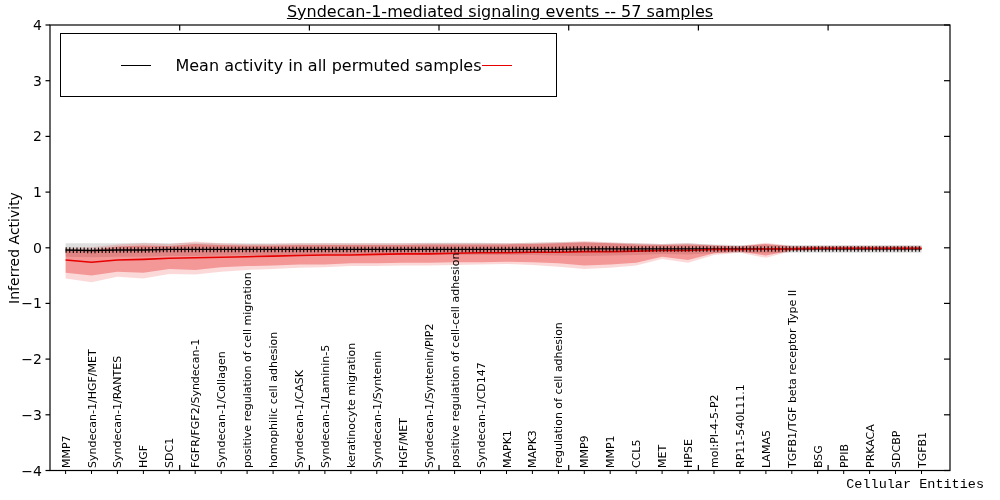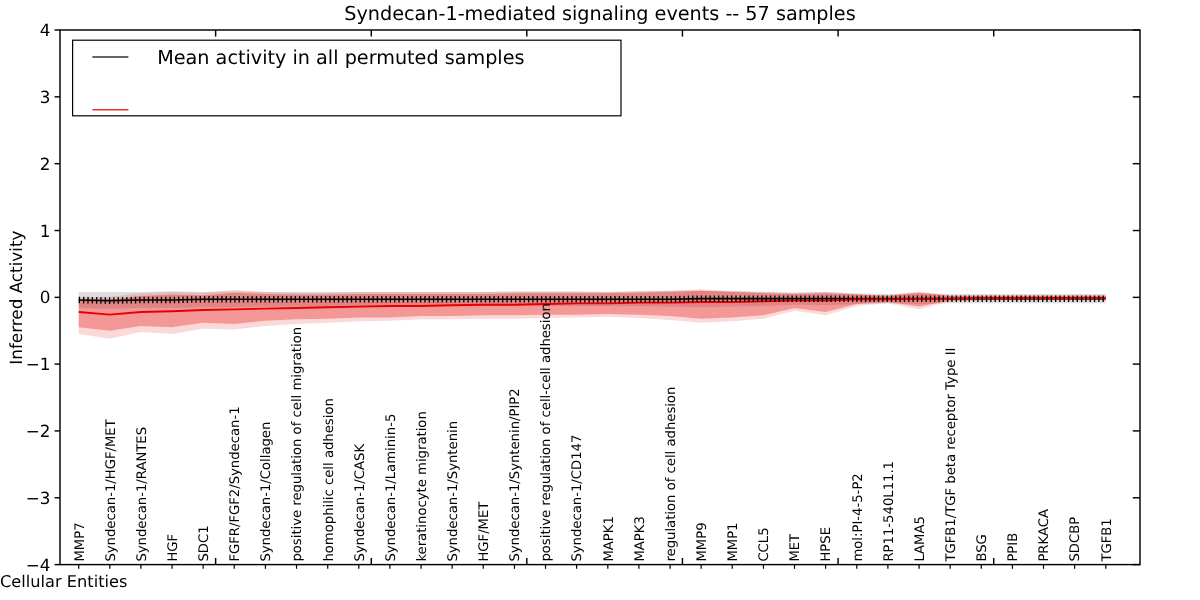--- a/index.html
+++ b/index.html
@@ -4,35 +4,36 @@
 <style>
   html,body{margin:0;padding:0;background:#fff;}
   #figure{
     position:relative;width:1000px;height:500px;background:#ffffff;
     font-family:"DejaVu Sans","Liberation Sans",sans-serif;color:#000;
     overflow:hidden;
   }
   #chart-svg{position:absolute;left:0;top:0;}
   .fig-title{
     position:absolute;left:0;right:0;top:2px;text-align:center;
-    font-size:16px;color:#000;
+    font-size:16px;color:#000;text-decoration:underline;
   }
   .y-axis-label{
     position:absolute;left:14px;top:248px;
     transform:translate(-50%,-50%) rotate(-90deg);
     font-size:14px;white-space:nowrap;
   }
   .x-axis-label{
-    position:absolute;left:0;right:4px;top:477px;text-align:left;
+    position:absolute;left:0;right:16px;top:477px;text-align:right;
     font-size:13.5px;
+    font-family:Liberation Mono, monospace;
   }
   .legend{
-    position:absolute;left:60px;top:33px;width:458px;height:64px;
+    position:absolute;left:60px;top:33px;width:497px;height:64px;
     box-sizing:border-box;border:1.6px solid #000;background:#fff;
-    display:flex;flex-direction:column;justify-content:space-between;
+    display:flex;flex-direction:row;justify-content:center;
     padding:4px 0 4px 16px;
   }
   .legend-item{display:flex;align-items:center;gap:24px;}
   .legend-swatch{width:30px;height:0;border-top:1.6px solid #000;flex:0 0 auto;}
   .legend-label{font-size:16px;white-space:nowrap;}
 </style>
 </head>
 <body>
 
 <div id="figure">

